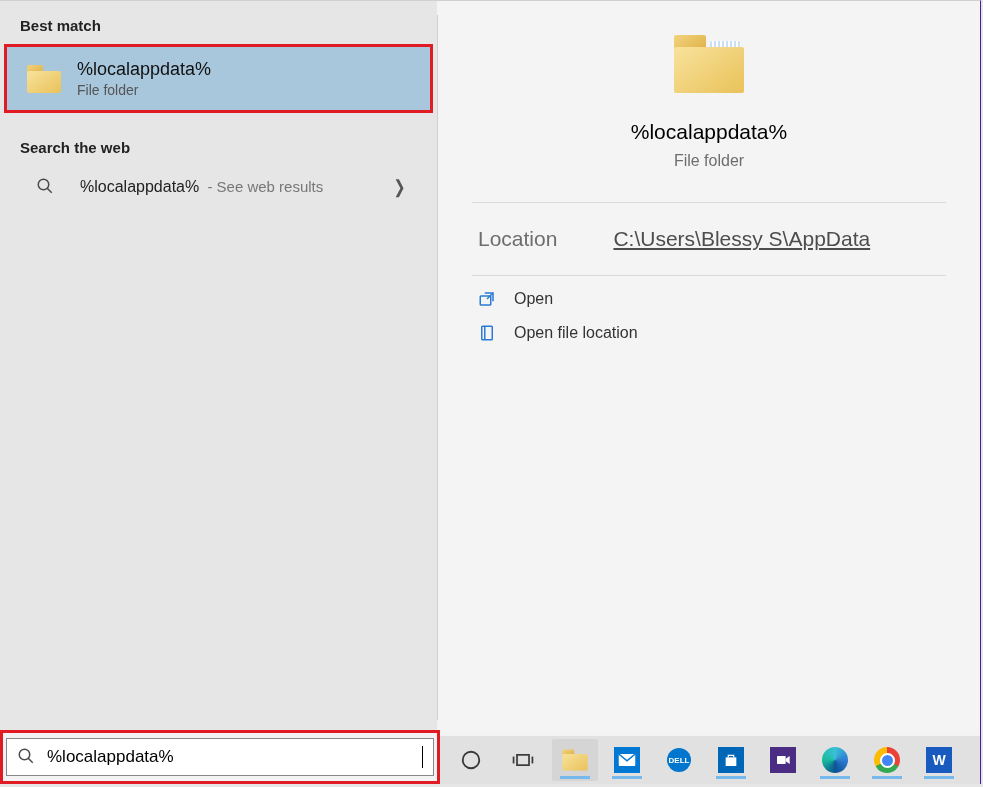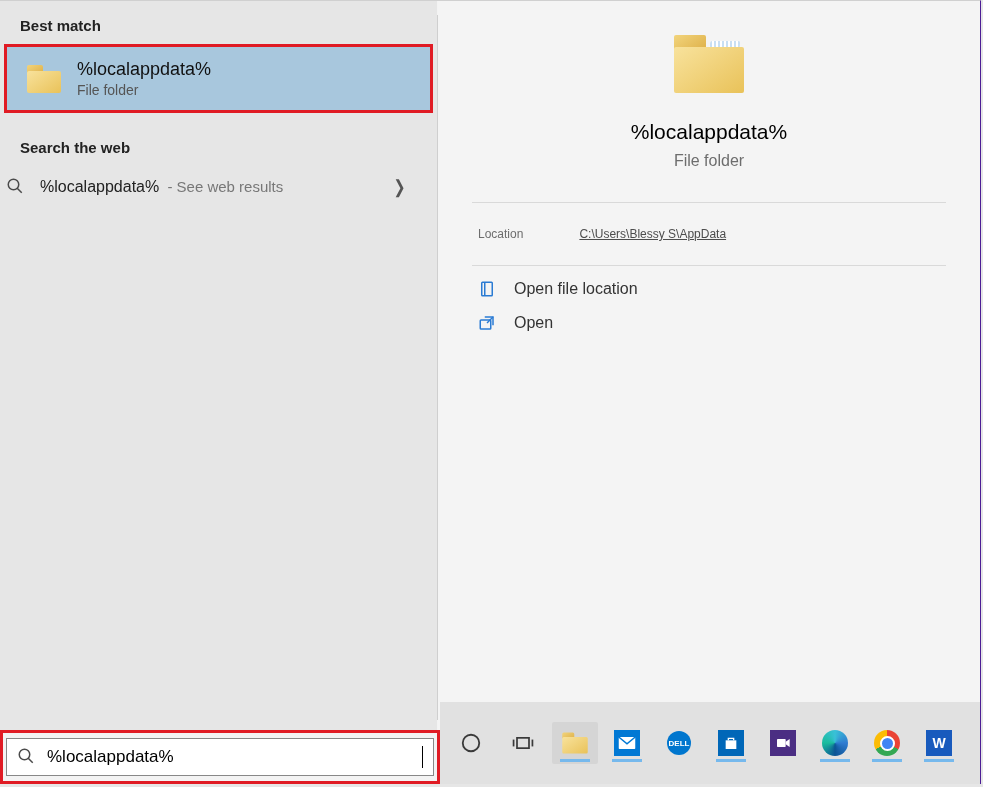--- a/index.html
+++ b/index.html
@@ -67,22 +67,22 @@
     border: 3px solid #e01b24;      
     margin: 0 4px;
   }
   .best-match-item .texts { display:flex; flex-direction:column; }
   .best-match-item .title { font-size: 18px; color:#111; }
   .best-match-item .sub   { font-size: 14px; color:#555; margin-top:2px; }
 
   .web-item {
     display:flex;
     align-items:center;
-    gap:14px;
-    padding:10px 30px 10px 6px;
+    gap:24px;
+    padding:10px 30px 10px 36px;
     cursor:pointer;
     justify-content:space-between;
   }
   .web-item .mag { width:20px; height:20px; flex:0 0 20px; }
   .web-item .label { font-size:16px; color:#222; }
   .web-item .suffix { font-size:15px; color:#777; margin-left:4px;}
   .web-item .chev   {
     margin-left:auto;
     font-size:18px;
     color:#555;
@@ -139,21 +139,21 @@
   .preview-title { font-size:21px; color:#000; margin-top:24px;}
   .preview-sub   { font-size:16px; color:#6d6d6d; margin-top:8px;}
 
   .row-sep { height:1px; background:#d9d9d9; margin:0 34px; }
 
   .loc-row {
     display:flex;
     align-items:center;
     gap:56px;
     padding:24px 40px;
-    font-size:12px;
+    font-size:21px;
   }
   .loc-row .lbl  { color:#6d6d6d; }
   .loc-row .path { color:#4d4d4d; text-decoration:underline; cursor:pointer; }
 
   .actions {
     display:flex;
     flex-direction:column;
     gap:16px;
     padding:14px 40px;
   }
@@ -212,21 +212,21 @@
   .taskbar {
     position:absolute;
     left:440px;
     bottom:0;
     right:0;
     height:48px;
     background:#e1e1e1;
     display:flex;
     align-items:center;
     gap:6px;
-    padding:17px 8px;
+    padding:0 8px;
   }
   .taskbar .tbtn {
     width:46px;
     height:42px;
     display:flex;
     align-items:center;
     justify-content:center;
     cursor:pointer;
     border-radius:2px;
   }
@@ -301,36 +301,36 @@
       <span class="path">C:\Users\Blessy S\AppData</span>
     </div>
 
     <div class="row-sep"></div>
 
     <div class="actions">
 
       <div class="action-link">
         <span class="action-ico">
           <svg viewBox="0 0 24 24" width="18" height="18" fill="none" stroke="#2a7bd3" stroke-width="2">
-            <rect x="5" y="3" width="14" height="18" rx="1"></rect>
-            <path d="M9 3v18"></path>
-          </svg>
-        </span>
-        <span>Open file location</span>
-      </div>
-
-      <div class="action-link">
-        <span class="action-ico">
-          <svg viewBox="0 0 24 24" width="18" height="18" fill="none" stroke="#2a7bd3" stroke-width="2">
             <rect x="3" y="8" width="14" height="12" rx="1"></rect>
             <path d="M9 4h11v11"></path>
             <path d="M20 4l-8 8"></path>
           </svg>
         </span>
         <span>Open</span>
+      </div>
+
+      <div class="action-link">
+        <span class="action-ico">
+          <svg viewBox="0 0 24 24" width="18" height="18" fill="none" stroke="#2a7bd3" stroke-width="2">
+            <rect x="5" y="3" width="14" height="18" rx="1"></rect>
+            <path d="M9 3v18"></path>
+          </svg>
+        </span>
+        <span>Open file location</span>
       </div>
 
 
     </div>
   </div>
 
   <div class="searchbox-wrap">
     <div class="searchbox">
       <span>
         <svg class="mag-ico" viewBox="0 0 24 24">

